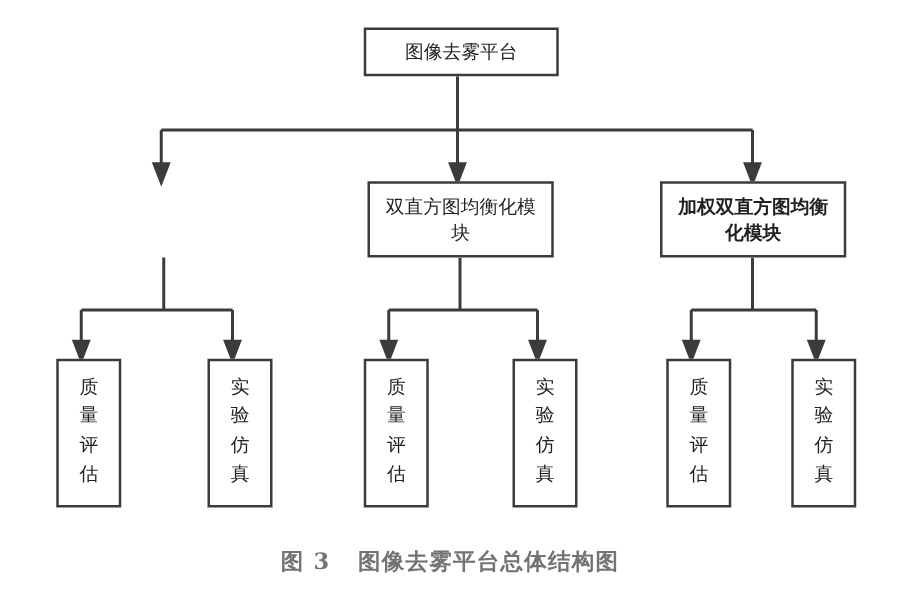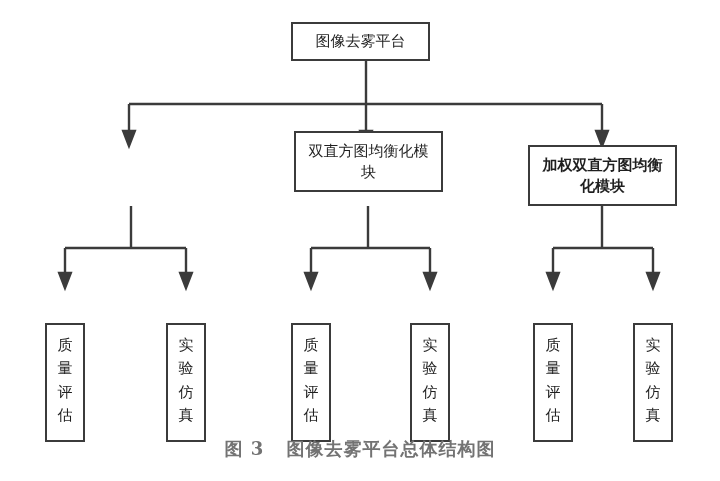--- a/index.html
+++ b/index.html
@@ -38,45 +38,44 @@
     display: flex;
     align-items: center;
     justify-content: center;
     text-align: center;
     line-height: 1.35;
     color: #1f1f1f;
   }
   .node-root {
     left: 291px;
     top: 22px;
-    width: 139px;
+    width: 156px;
     height: 39px;
     font-size: 15px;
   }
   .node-module {
     width: 149px;
     height: 61px;
     font-size: 15px;
     padding: 0 8px;
   }
   .node-module .label {
     display: block;
     width: 125px;
   }
   .mod1 { left: 57px;  top: 145px; }
-  .mod2 { left: 294px; top: 131px; }
+  .mod2 { left: 294px; top: 145px; }
   .mod3 { left: 528px; top: 145px; font-weight: bold; }
 
   .node-leaf {
-    width: 40px;
+    width: 52px;
     height: 119px;
     font-size: 15px;
     align-items: flex-start;
     padding-top: 9px;
-    margin-top: 36px;
   }
   .node-leaf .label {
     display: block;
     width: 1em;
     word-break: break-all;
     line-height: 1.55;
     letter-spacing: 0;
   }
   .leaf1 { left: 45px;  top: 287px; }
   .leaf2 { left: 166px; top: 287px; }

